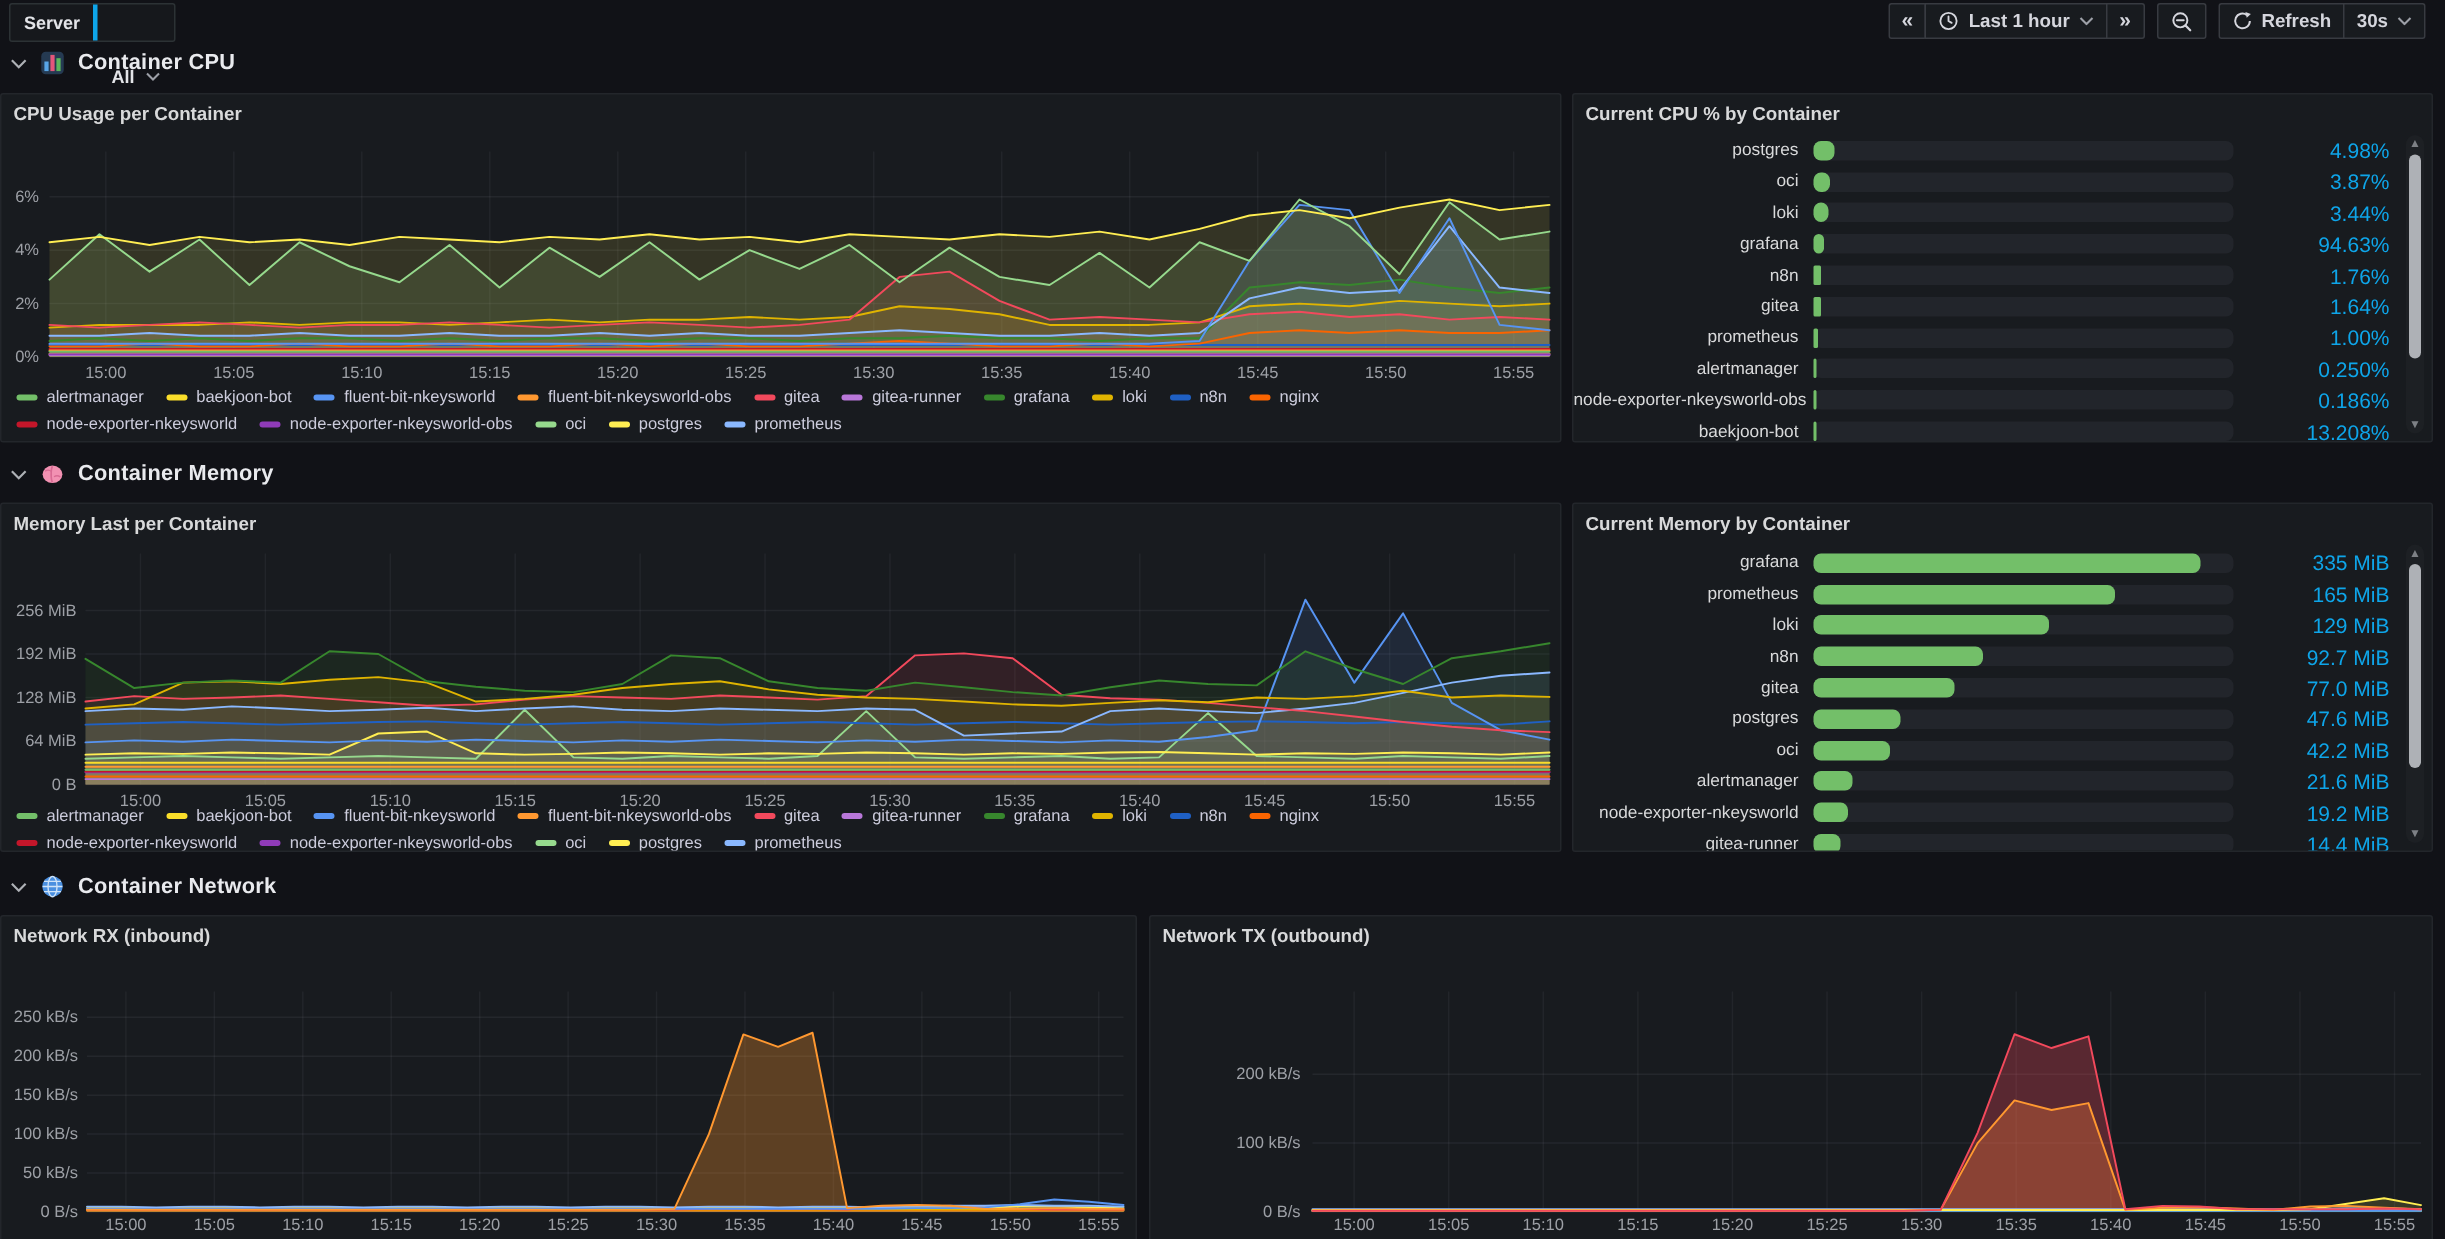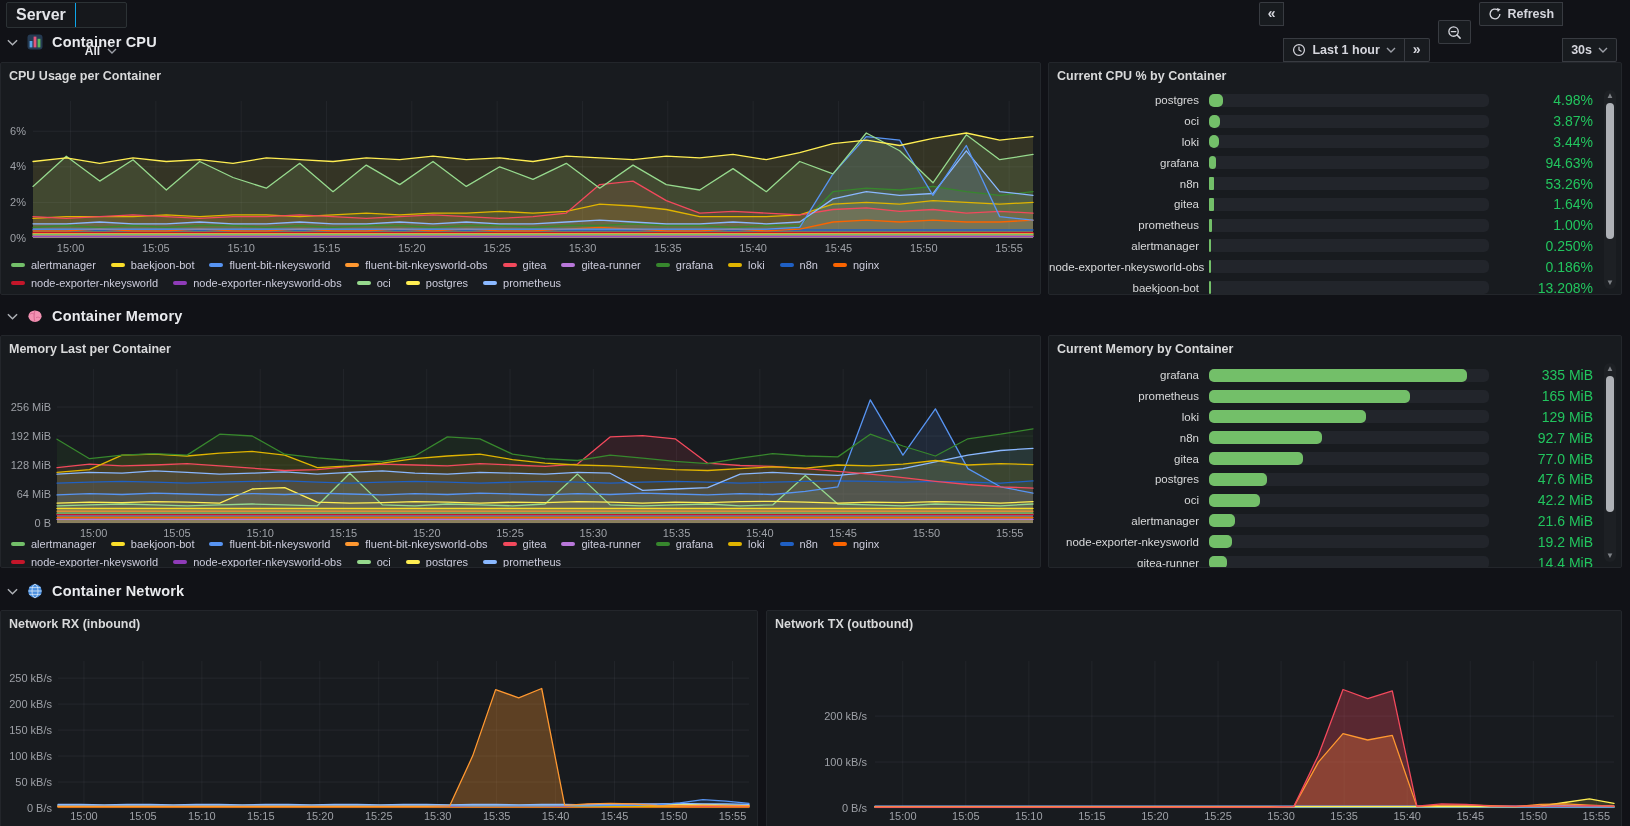--- a/index.html
+++ b/index.html
@@ -11,45 +11,45 @@
   .chart-svg{position:absolute;left:0;top:0;}
 
   
   .section{position:absolute;display:flex;align-items:center;gap:9px;height:22px;}
   .section .chev{display:flex;align-items:center;}
   .section .sec-title{font-size:14.5px;font-weight:700;color:#e9eaee;letter-spacing:.2px;}
 
   
   .var-picker{position:absolute;left:6px;top:2px;display:flex;height:24px;border:1px solid #2c3235;
               border-radius:2px;background:#16181c;align-items:stretch;}
-  .var-label{display:flex;align-items:center;padding:0 9px;font-size:16px;font-weight:700;color:#e3e4e8;border-right:1px solid #0ea5e9;}
+  .var-label{display:flex;align-items:center;padding:0 9px;font-size:12px;font-weight:700;color:#e3e4e8;border-right:3px solid #0ea5e9;}
   .var-value{display:flex;align-items:center;gap:7px;padding:0 9px;font-size:12px;font-weight:700;color:#e3e4e8;cursor:pointer;margin-top:48px;}
   .toolbar{position:absolute;right:13px;top:2px;display:flex;align-items:center;gap:8px;}
   .btn-group{display:flex;}
   .tbtn{display:flex;align-items:center;gap:6px;height:24px;padding:0 8px;border:1px solid rgba(204,204,220,.18);
         background:#181b1f;color:#d5d6dd;font-size:12.5px;font-weight:600;cursor:pointer;box-sizing:border-box;}
-  .btn-group .tbtn+.tbtn{margin-left:-1px;margin-top:36px;}
+  .btn-group .tbtn+.tbtn{margin-left:-1px;}
   .btn-group .tbtn:first-child{border-radius:2px 0 0 2px;}
   .btn-group .tbtn:last-child{border-radius:0 2px 2px 0;}
   .tbtn.single{border-radius:2px;}
   .guillemet{font-size:14px;line-height:1;padding-bottom:2px;color:#d5d6dd;}
 
   
   .legend{position:absolute;left:10px;right:8px;display:flex;flex-wrap:wrap;column-gap:15px;row-gap:6px;
           font-size:11px;color:#ccccdc;z-index:3;}
   .litem{display:flex;align-items:center;gap:6px;cursor:pointer;white-space:nowrap;}
   .lswatch{width:14px;height:4px;border-radius:2px;flex:0 0 auto;}
 
   
   .grows{position:absolute;left:0;right:0;}
   .grow{display:flex;align-items:center;height:20.8px;}
   .glabel{width:150px;text-align:right;font-size:11.5px;color:#d8d9da;padding-right:10px;white-space:nowrap;flex:0 0 auto;}
   .gtrack{width:280px;height:13px;background:#22252b;border-radius:5px;position:relative;flex:0 0 auto;}
   .gbar{position:absolute;left:0;top:0;bottom:0;background:#73bf69;border-radius:5px;}
-  .gval{flex:1;text-align:right;font-size:14px;color:#22c55e;padding-right:28px;white-space:nowrap;}
+  .gval{flex:1;text-align:right;font-size:14px;color:#0ea5e9;padding-right:28px;white-space:nowrap;}
 
   
   .vscroll{position:absolute;right:5px;top:27px;bottom:5px;width:12px;background:#1d2024;border-radius:6px;}
   .vthumb{position:absolute;left:2px;right:2px;border-radius:4px;background:#aeb1b6;}
   .sarrow{position:absolute;left:0;right:0;text-align:center;font-size:8px;color:#7d8085;line-height:10px;}
 </style>
 </head>
 <body>
 
 <div id="app">
@@ -281,21 +281,21 @@
           <div class="gtrack">
             <div class="gbar" style="width: 7.4px;"></div>
           </div>
           <div class="gval">94.63%</div>
         </div>
         <div class="grow">
           <div class="glabel">n8n</div>
           <div class="gtrack">
             <div class="gbar" style="width: 4.9px; border-radius: 1px;"></div>
           </div>
-          <div class="gval">53.26%</div>
+          <div class="gval">1.76%</div>
         </div>
         <div class="grow">
           <div class="glabel">gitea</div>
           <div class="gtrack">
             <div class="gbar" style="width: 4.6px; border-radius: 1px;"></div>
           </div>
           <div class="gval">1.64%</div>
         </div>
         <div class="grow">
           <div class="glabel">prometheus</div>

